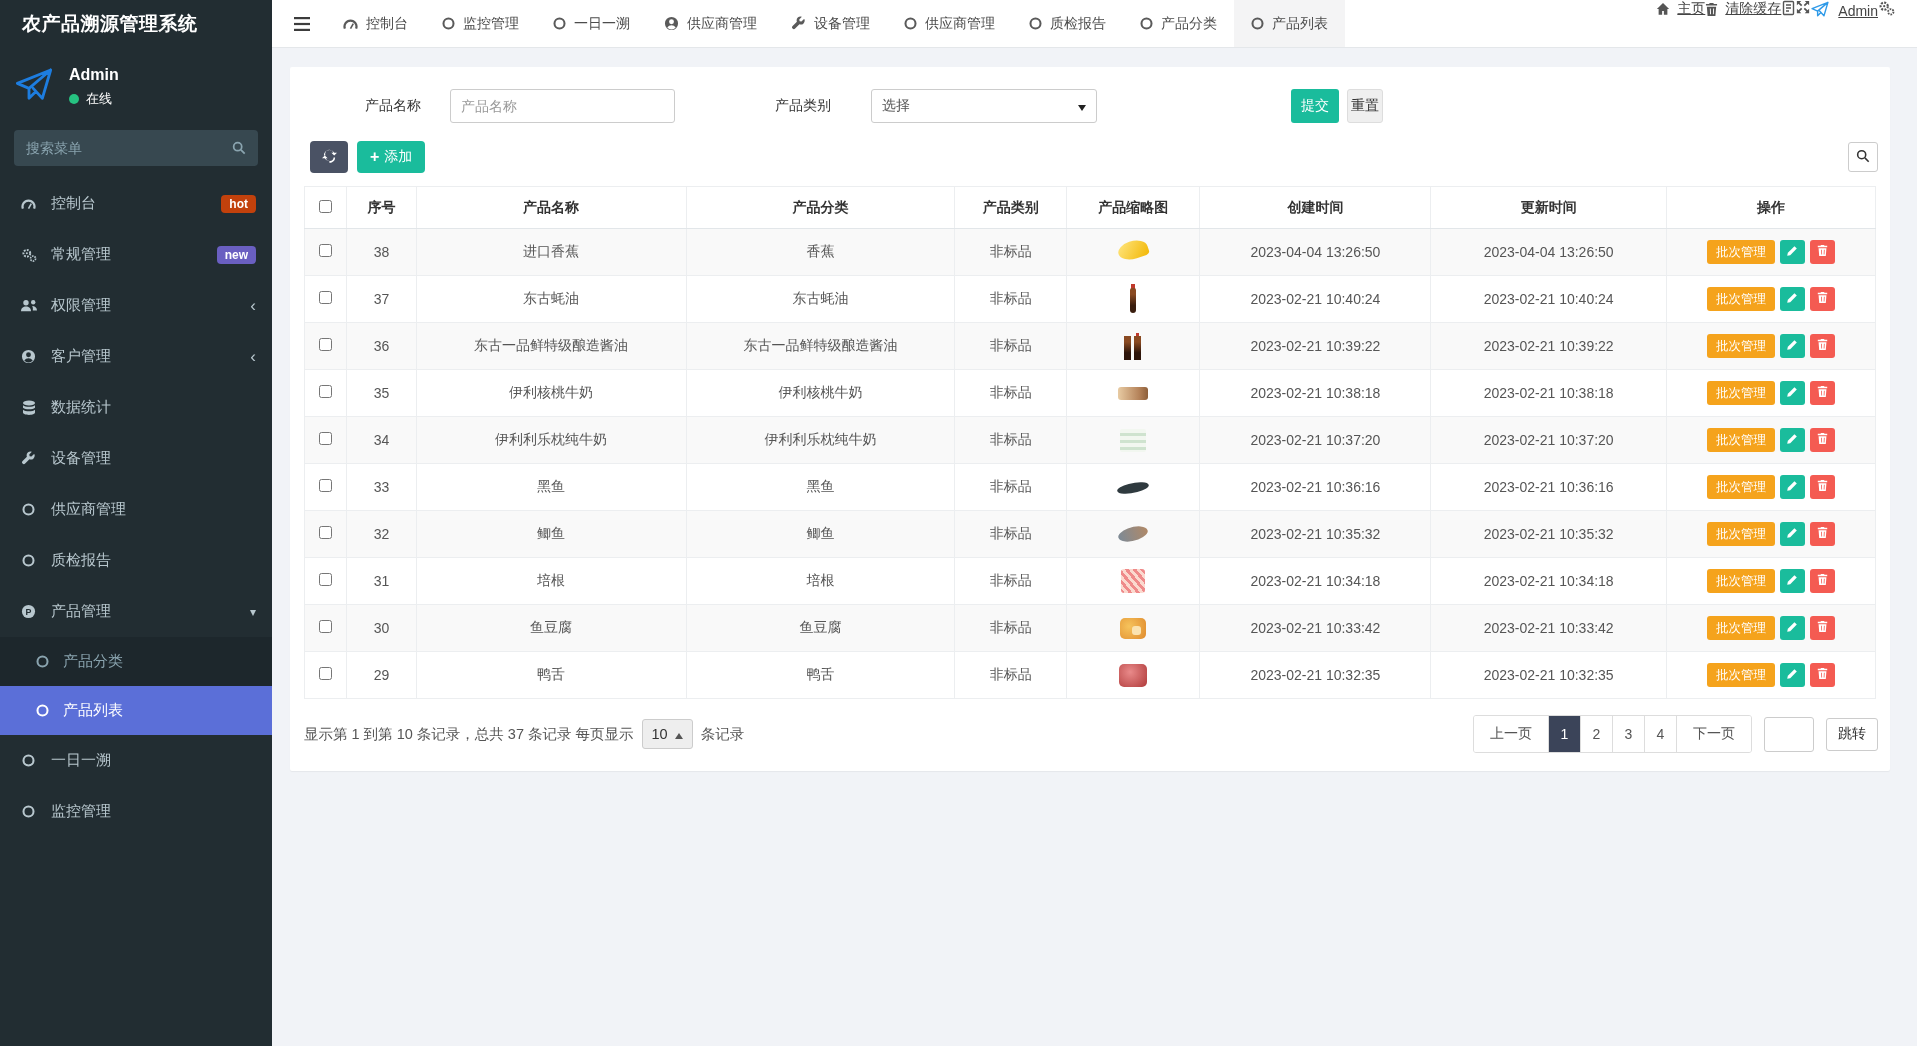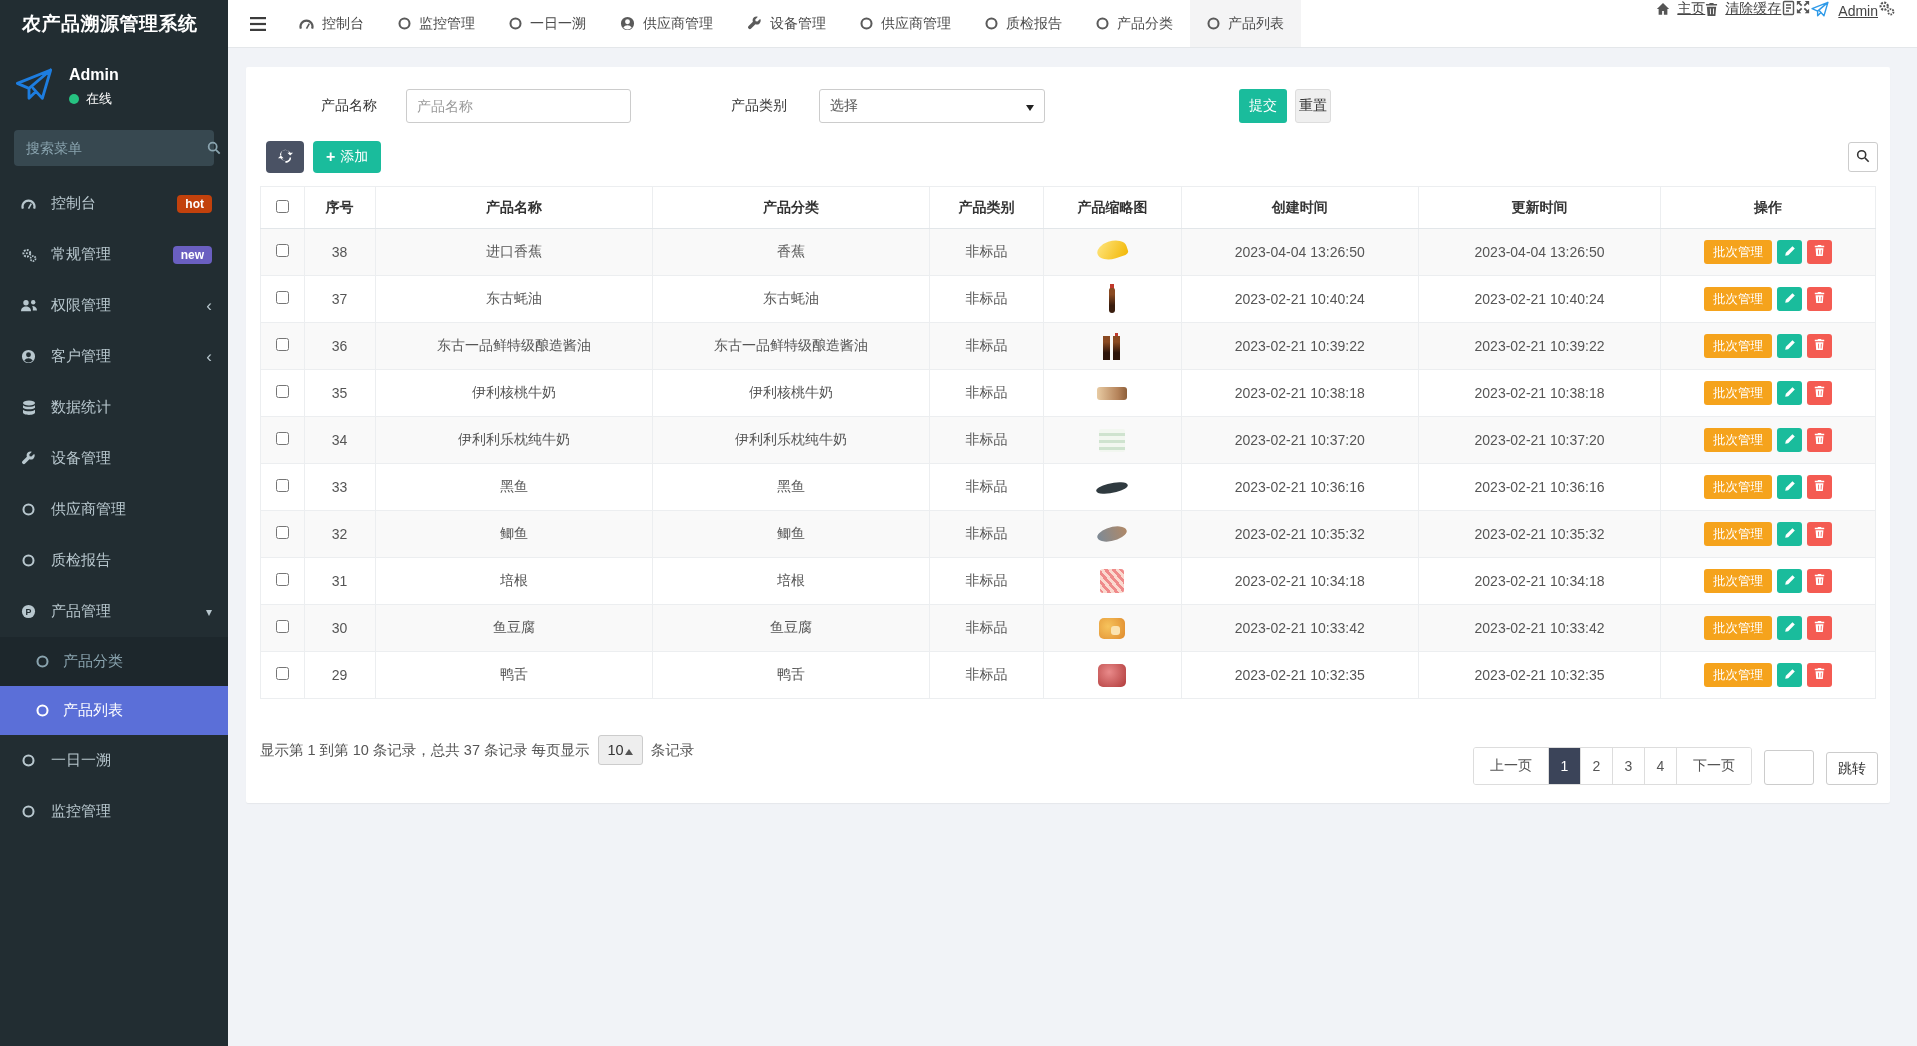--- a/index.html
+++ b/index.html
@@ -1,21 +1,21 @@
 <!DOCTYPE html>
 <html><head>
 <meta charset="utf-8">
 <style>
   * { box-sizing: border-box; margin: 0; padding: 0; }
   html,body { width:1917px; height:1046px; overflow:hidden; }
   body { font-family:"Liberation Sans",sans-serif; font-size:14px; color:#333; background:#f1f3f7; }
   .layout { display:flex; height:100%; }
 
   
-  .sidebar { width:228px; flex-shrink:0; background:#222d32; height:100%; }
+  .sidebar { width:272px; flex-shrink:0; background:#222d32; height:100%; }
   .brand { height:48px; display:flex; align-items:center; padding-left:22px; color:#fff;
            font-size:19px; font-weight:bold; letter-spacing:.5px; }
   .user-panel { display:flex; align-items:center; gap:14px; padding:17px 12px 12px 13px; }
   .user-meta { display:flex; flex-direction:column; gap:6px; }
   .user-name { color:#fff; font-weight:bold; font-size:16px; }
   .user-status { display:flex; align-items:center; gap:7px; color:#fff; font-size:13px; }
   .dot { width:10px; height:10px; border-radius:50%; background:#26c281; }
   .sidebar-search { margin:10px 14px 12px; background:#374850; border-radius:4px; height:36px;
                     display:flex; align-items:center; padding:0 12px; }
   .sidebar-search input { flex:1; background:transparent; border:none; outline:none; color:#cfd8dc; font-size:14px; font-family:inherit; }
@@ -50,21 +50,21 @@
   
   .content { flex:1; padding:19px 27px 0 18px; background:#f1f3f7; overflow:hidden; }
   .card { background:#fff; border-radius:2px; box-shadow:0 1px 1px rgba(0,0,0,.05); padding-bottom:18px; }
   .filter-row { display:flex; align-items:center; padding:22px 0 18px; }
   .f-label { color:#333; }
   .f-label.l1 { width:131px; text-align:right; }
   .f-label.l2 { margin-left:100px; }
   .f-input { margin-left:29px; width:225px; height:34px; border:1px solid #ccc; border-radius:3px;
              padding:0 10px; font-size:14px; color:#555; outline:none; font-family:inherit; }
   .f-input::placeholder { color:#999; }
-  .f-select { margin-left:32px; width:226px; height:34px; border:1px solid #ccc; border-radius:3px;
+  .f-select { margin-left:40px; width:226px; height:34px; border:1px solid #ccc; border-radius:3px;
               background:#fff; display:flex; align-items:center; justify-content:space-between;
               padding:0 10px; color:#555; cursor:pointer; }
   .f-select .caret { color:#222; }
   .f-buttons { margin-left:194px; display:flex; gap:8px; }
   .btn { border:none; border-radius:3px; font-size:14px; cursor:pointer; font-family:inherit; }
   .btn-submit { width:48px; height:34px; background:#1abc9c; color:#fff; }
   .btn-reset { width:36px; height:34px; background:#efefef; border:1px solid #ddd; color:#333; }
 
   .toolbar { display:flex; align-items:center; padding:0 12px 0 20px; margin-bottom:13px; }
   .btn-refresh { width:38px; height:32px; background:#4a5264; border-radius:4px; color:#fff;
@@ -101,22 +101,22 @@
   .actions { display:flex; align-items:center; justify-content:center; gap:5px; }
   .btn-batch { height:24px; background:#f5a31c; color:#fff; border:none; border-radius:3px; padding:0 9px; font-size:12.5px; cursor:pointer; }
   .btn-sq { width:25px; height:24px; border:none; border-radius:3px; display:grid; place-items:center; cursor:pointer; }
   .btn-edit { background:#1abc9c; }
   .btn-del { background:#f45b52; }
 
   
   .table-footer { display:flex; align-items:center; padding:16px 12px 0 14px; }
   .summary { display:flex; align-items:center; gap:8px; color:#555; font-size:14.5px; }
   .per-page { height:30px; border:1px solid #ccc; background:#eee; border-radius:3px; padding:0 9px;
-              display:flex; align-items:center; gap:1px; color:#333; cursor:pointer; }
-  .pager { margin-left:auto; display:flex; align-items:flex-end;margin-top:32px; }
+              display:flex; align-items:center; gap:7px; color:#333; cursor:pointer; }
+  .pager { margin-left:auto; display:flex; align-items:center; }
   .page-group { display:flex; border:1px solid #ddd; border-radius:3px; overflow:hidden; }
   .page-btn { height:36px; min-width:32px; padding:0; display:grid; place-items:center; background:#fff;
               color:#555; border:none; border-right:1px solid #ddd; font-size:14px; cursor:pointer; font-family:inherit; }
   .page-btn.wide { padding:0 16px; }
   .page-btn:last-child { border-right:none; }
   .page-btn.active { background:#3b4459; color:#fff; }
   .jump-input { width:50px; height:35px; margin-left:12px; border:1px solid #ccc; border-radius:3px; outline:none; padding:0 6px; font-family:inherit; }
   .jump-btn { height:33px; margin-left:12px; border:1px solid #ccc; background:#fff; border-radius:3px; padding:0 11px; color:#333; cursor:pointer; font-family:inherit; font-size:14px; }
 </style>
 </head>

